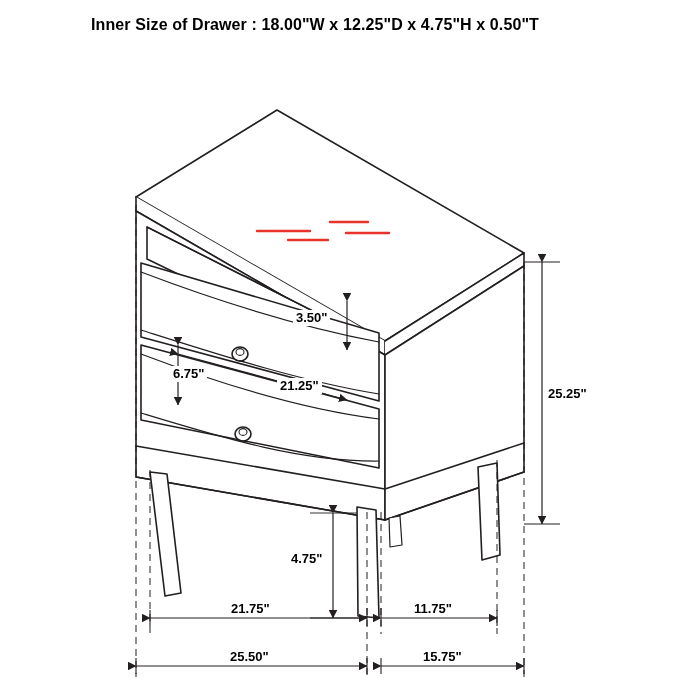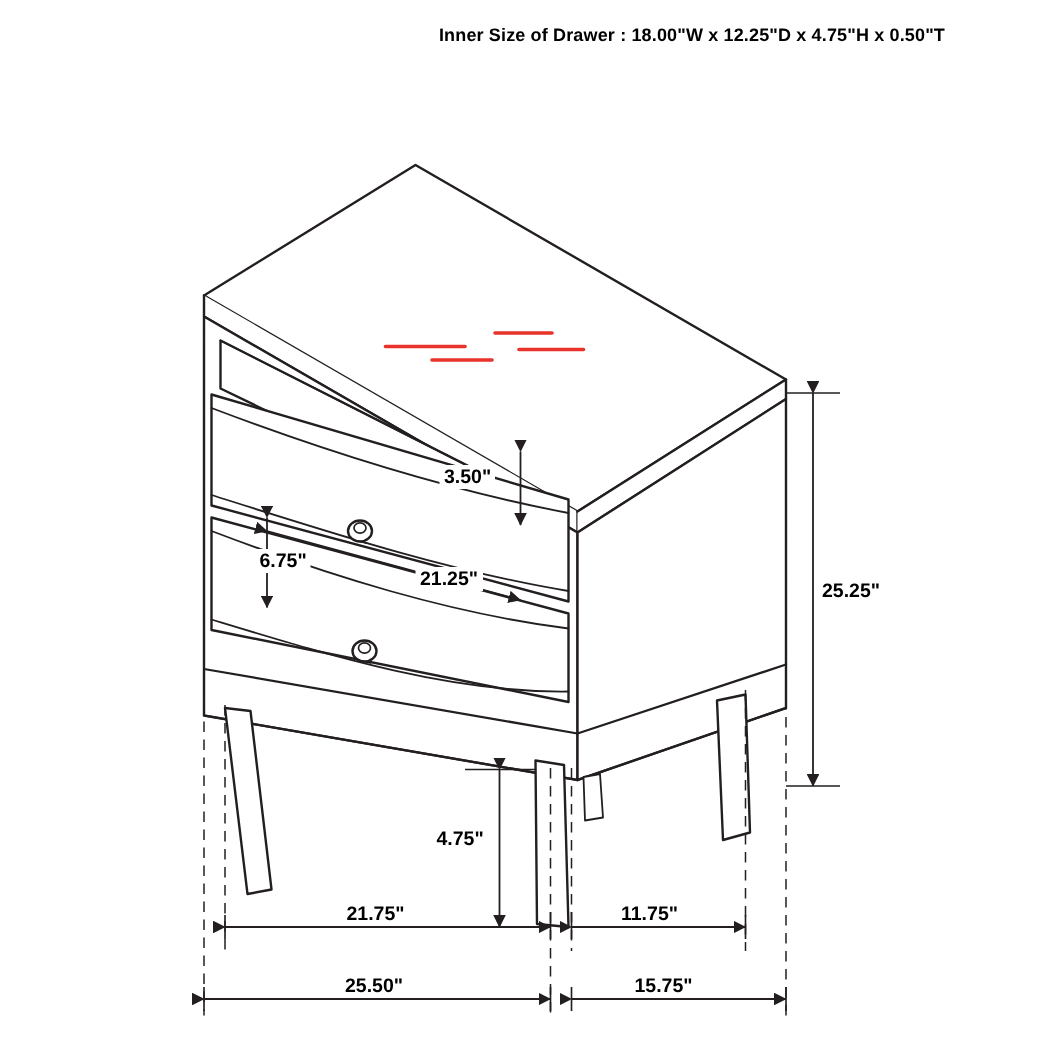--- a/index.html
+++ b/index.html
@@ -18,22 +18,22 @@
   #page {
     position: relative;
     width: 700px;
     height: 700px;
   }
   #title {
     position: absolute;
     top: 16px;
     left: 0;
     width: 630px;
-    text-align: right;
-    font-size: 12px;
+    text-align: center;
+    font-size: 16px;
     font-weight: bold;
     letter-spacing: 0.1px;
     color: #000;
   }
   #canvas {
     position: absolute;
     top: 0;
     left: 0;
     width: 700px;
     height: 700px;

